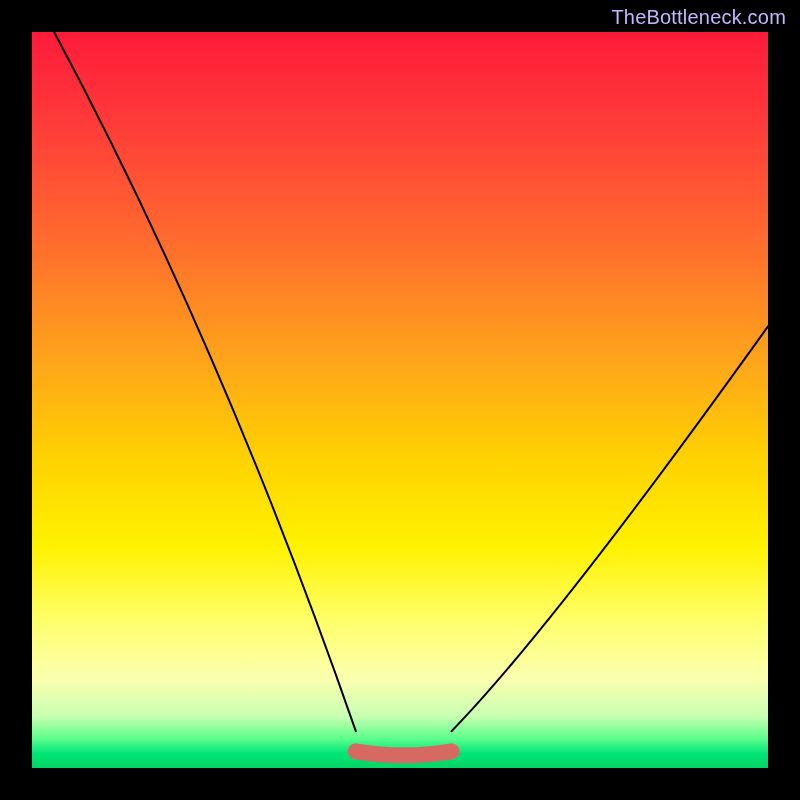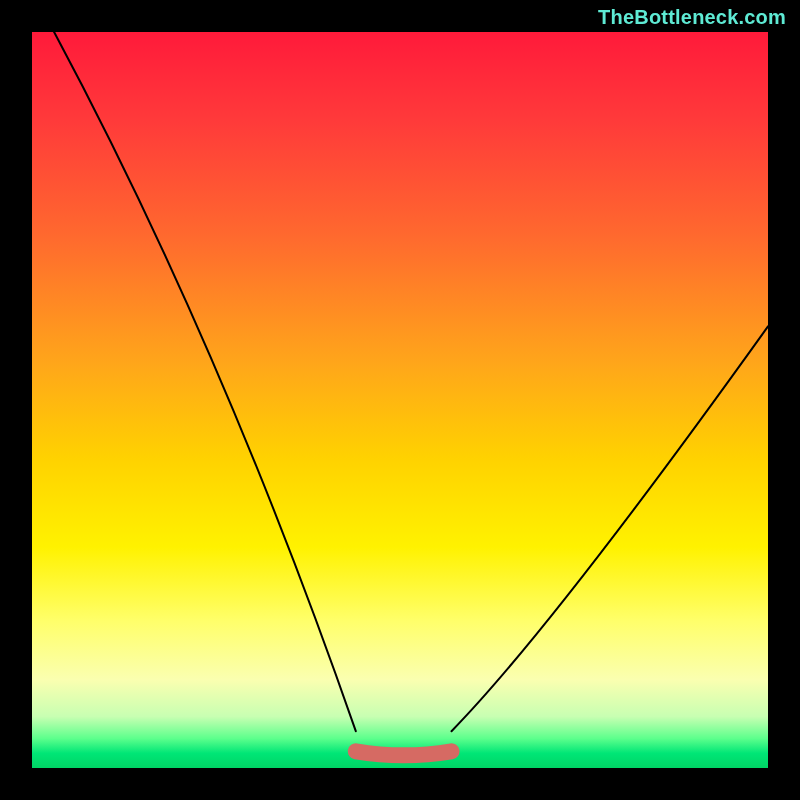--- a/index.html
+++ b/index.html
@@ -9,22 +9,22 @@
     width: 800px;
     height: 800px;
     background: #000;
   }
   .watermark {
     position: absolute;
     top: 6px;
     right: 14px;
     font-family: Arial, Helvetica, sans-serif;
     font-size: 20px;
-    font-weight: 700;
-    color: #5eead4;
+    font-weight: 400;
+    color: #c4b5fd;
     letter-spacing: 0.2px;
     z-index: 10;
   }
   .plot-frame {
     position: absolute;
     left: 32px;
     top: 32px;
     width: 736px;
     height: 736px;
     background: linear-gradient(

